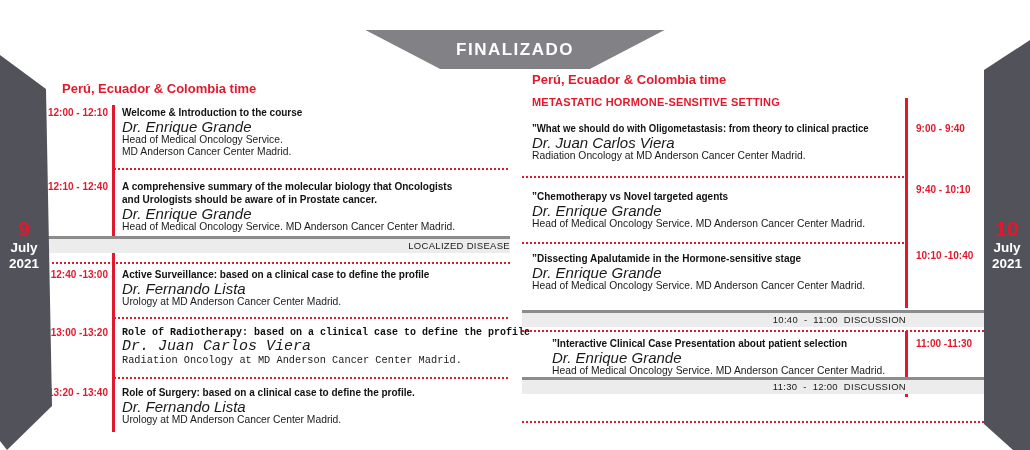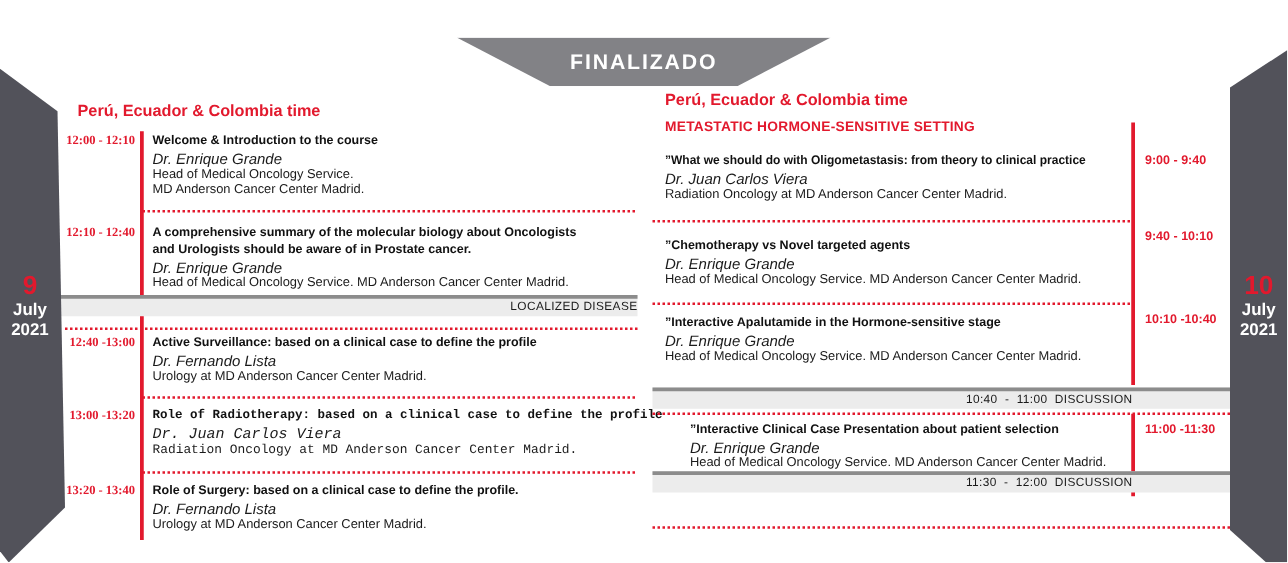--- a/index.html
+++ b/index.html
@@ -24,29 +24,29 @@
   .date-block{top:217px;text-align:center;color:#fff;font-weight:bold;}
   .date-block .day{color:#e2192d;font-size:21px;line-height:23px;}
   .date-block .my{font-size:13.5px;line-height:16px;}
 
   
   .tz{color:#e2192d;font-weight:bold;font-size:13px;white-space:nowrap;}
   .sec-heading{color:#e2192d;font-weight:bold;font-size:11px;letter-spacing:.2px;white-space:nowrap;}
 
   
   .time{color:#e2192d;font-weight:bold;font-size:10px;white-space:nowrap;}
-  .time-l{left:36px;width:72px;text-align:right;font-family:Liberation Serif, serif;}
+  .time-l{left:36px;width:72px;text-align:right;}
   .time-r{left:916px;text-align:left;}
   .vline{width:3px;background:#e2192d;}
   .dot{height:0;border-top:2px dotted #e2192d;}
 
   .session{width:400px;}
   .t-line{font-weight:bold;font-size:10px;line-height:13px;white-space:nowrap;color:#111;}
   .t-line:empty{display:none;}
-  .speaker{font-style:italic;font-size:12px;line-height:12.5px;margin-top:2px;}
+  .speaker{font-style:italic;font-size:15px;line-height:12.5px;margin-top:2px;}
   .aff{font-size:10.3px;line-height:12.5px;white-space:nowrap;}
   .aff:empty{display:none;}
   .condense{transform:scaleX(.96);transform-origin:0 50%;}
 
   
   .gbar{
     height:14px;background:#ececec;border-top:3px solid #8c8c8c;
     font-size:9.5px;line-height:14px;color:#1a1a1a;letter-spacing:.3px;white-space:nowrap;
   }
   .gbar-left{left:47px;width:463px;padding-left:0;}
@@ -67,21 +67,21 @@
 <div class="abs session" style="left:122px;top:106px;">
   <div class="t-line">Welcome &amp; Introduction to the course</div>
   <div class="speaker">Dr. Enrique Grande</div>
   <div class="aff">Head of Medical Oncology Service.</div>
   <div class="aff">MD Anderson Cancer Center Madrid.</div>
 </div>
 <div class="abs dot" style="left:114px;top:168px;width:394px;"></div>
 
 <div class="abs time time-l" style="top:181px;">12:10 - 12:40</div>
 <div class="abs session" style="left:122px;top:180px;">
-  <div class="t-line">A comprehensive summary of the molecular biology about Oncologists</div>
+  <div class="t-line">A comprehensive summary of the molecular biology that Oncologists</div>
   <div class="t-line">and Urologists should be aware of in Prostate cancer.</div>
   <div class="speaker">Dr. Enrique Grande</div>
   <div class="aff">Head of Medical Oncology Service. MD Anderson Cancer Center Madrid.</div>
 </div>
 
 <div class="abs gbar gbar-left" style="top:236px;text-align:right;">
   <span>LOCALIZED DISEASE</span>
 </div>
 <div class="abs dot" style="left:47px;top:262px;width:463px;"></div>
 
@@ -124,21 +124,21 @@
 
 <div class="abs session" style="left:532px;top:190px;">
   <div class="t-line">”Chemotherapy vs Novel targeted agents</div>
   <div class="speaker">Dr. Enrique Grande</div>
   <div class="aff">Head of Medical Oncology Service. MD Anderson Cancer Center Madrid.</div>
 </div>
 <div class="abs time time-r" style="top:184px;">9:40 - 10:10</div>
 <div class="abs dot" style="left:522px;top:242px;width:386px;"></div>
 
 <div class="abs session" style="left:532px;top:252px;">
-  <div class="t-line">”Interactive Apalutamide in the Hormone-sensitive stage</div>
+  <div class="t-line">”Dissecting Apalutamide in the Hormone-sensitive stage</div>
   <div class="speaker">Dr. Enrique Grande</div>
   <div class="aff">Head of Medical Oncology Service. MD Anderson Cancer Center Madrid.</div>
 </div>
 <div class="abs time time-r" style="top:250px;">10:10 -10:40</div>
 
 <div class="abs gbar gbar-right" style="top:310px;">
   <span>10:40 - 11:00 DISCUSSION</span>
 </div>
 <div class="abs dot" style="left:522px;top:330px;width:462px;"></div>
 

